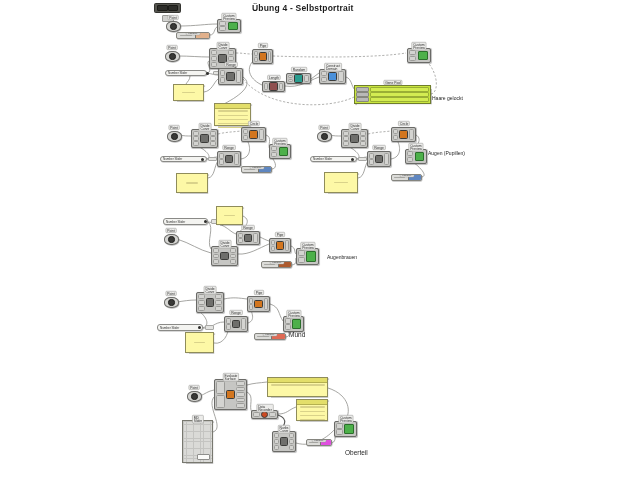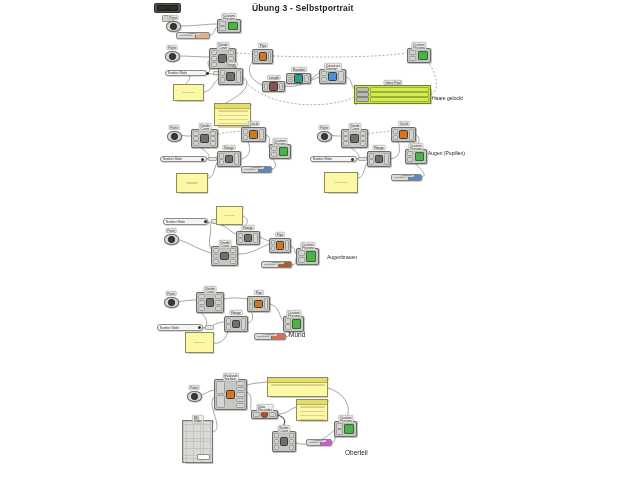--- a/index.html
+++ b/index.html
@@ -127,21 +127,21 @@
     <path d="M213,432 C225,428 206,406 214,397"></path>
     <path d="M247,385 C254,383 259,383 267,382"></path>
     <path d="M247,392 C255,396 248,407 252,412"></path>
     <path d="M278,414 C287,414 288,410 296,407"></path>
     <path class="thick" d="M278,415 C293,420 279,431 275,436"></path>
     <path d="M296,443 C313,448 328,437 335,429"></path>
     <path d="M332,443 C337,441 334,435 336,431"></path>
     <path d="M328,388 C350,395 352,413 344,422"></path>
   </svg>
 
-  <div id="title">Übung 3 - Selbstportrait</div>
+  <div id="title">Übung 4 - Selbstportrait</div>
 
   <div id="nodes">
       <div class="node widget" style="left: 154px; top: 3px; width: 27px; height: 10px;">
         <div class="widgetbox">
           <div class="wslot"></div>
           <div class="wslot"></div>
         </div>
         <div class="wtab"></div>
       </div>
       <div class="node param" style="left: 166px; top: 21px; width: 13px; height: 9px;">

